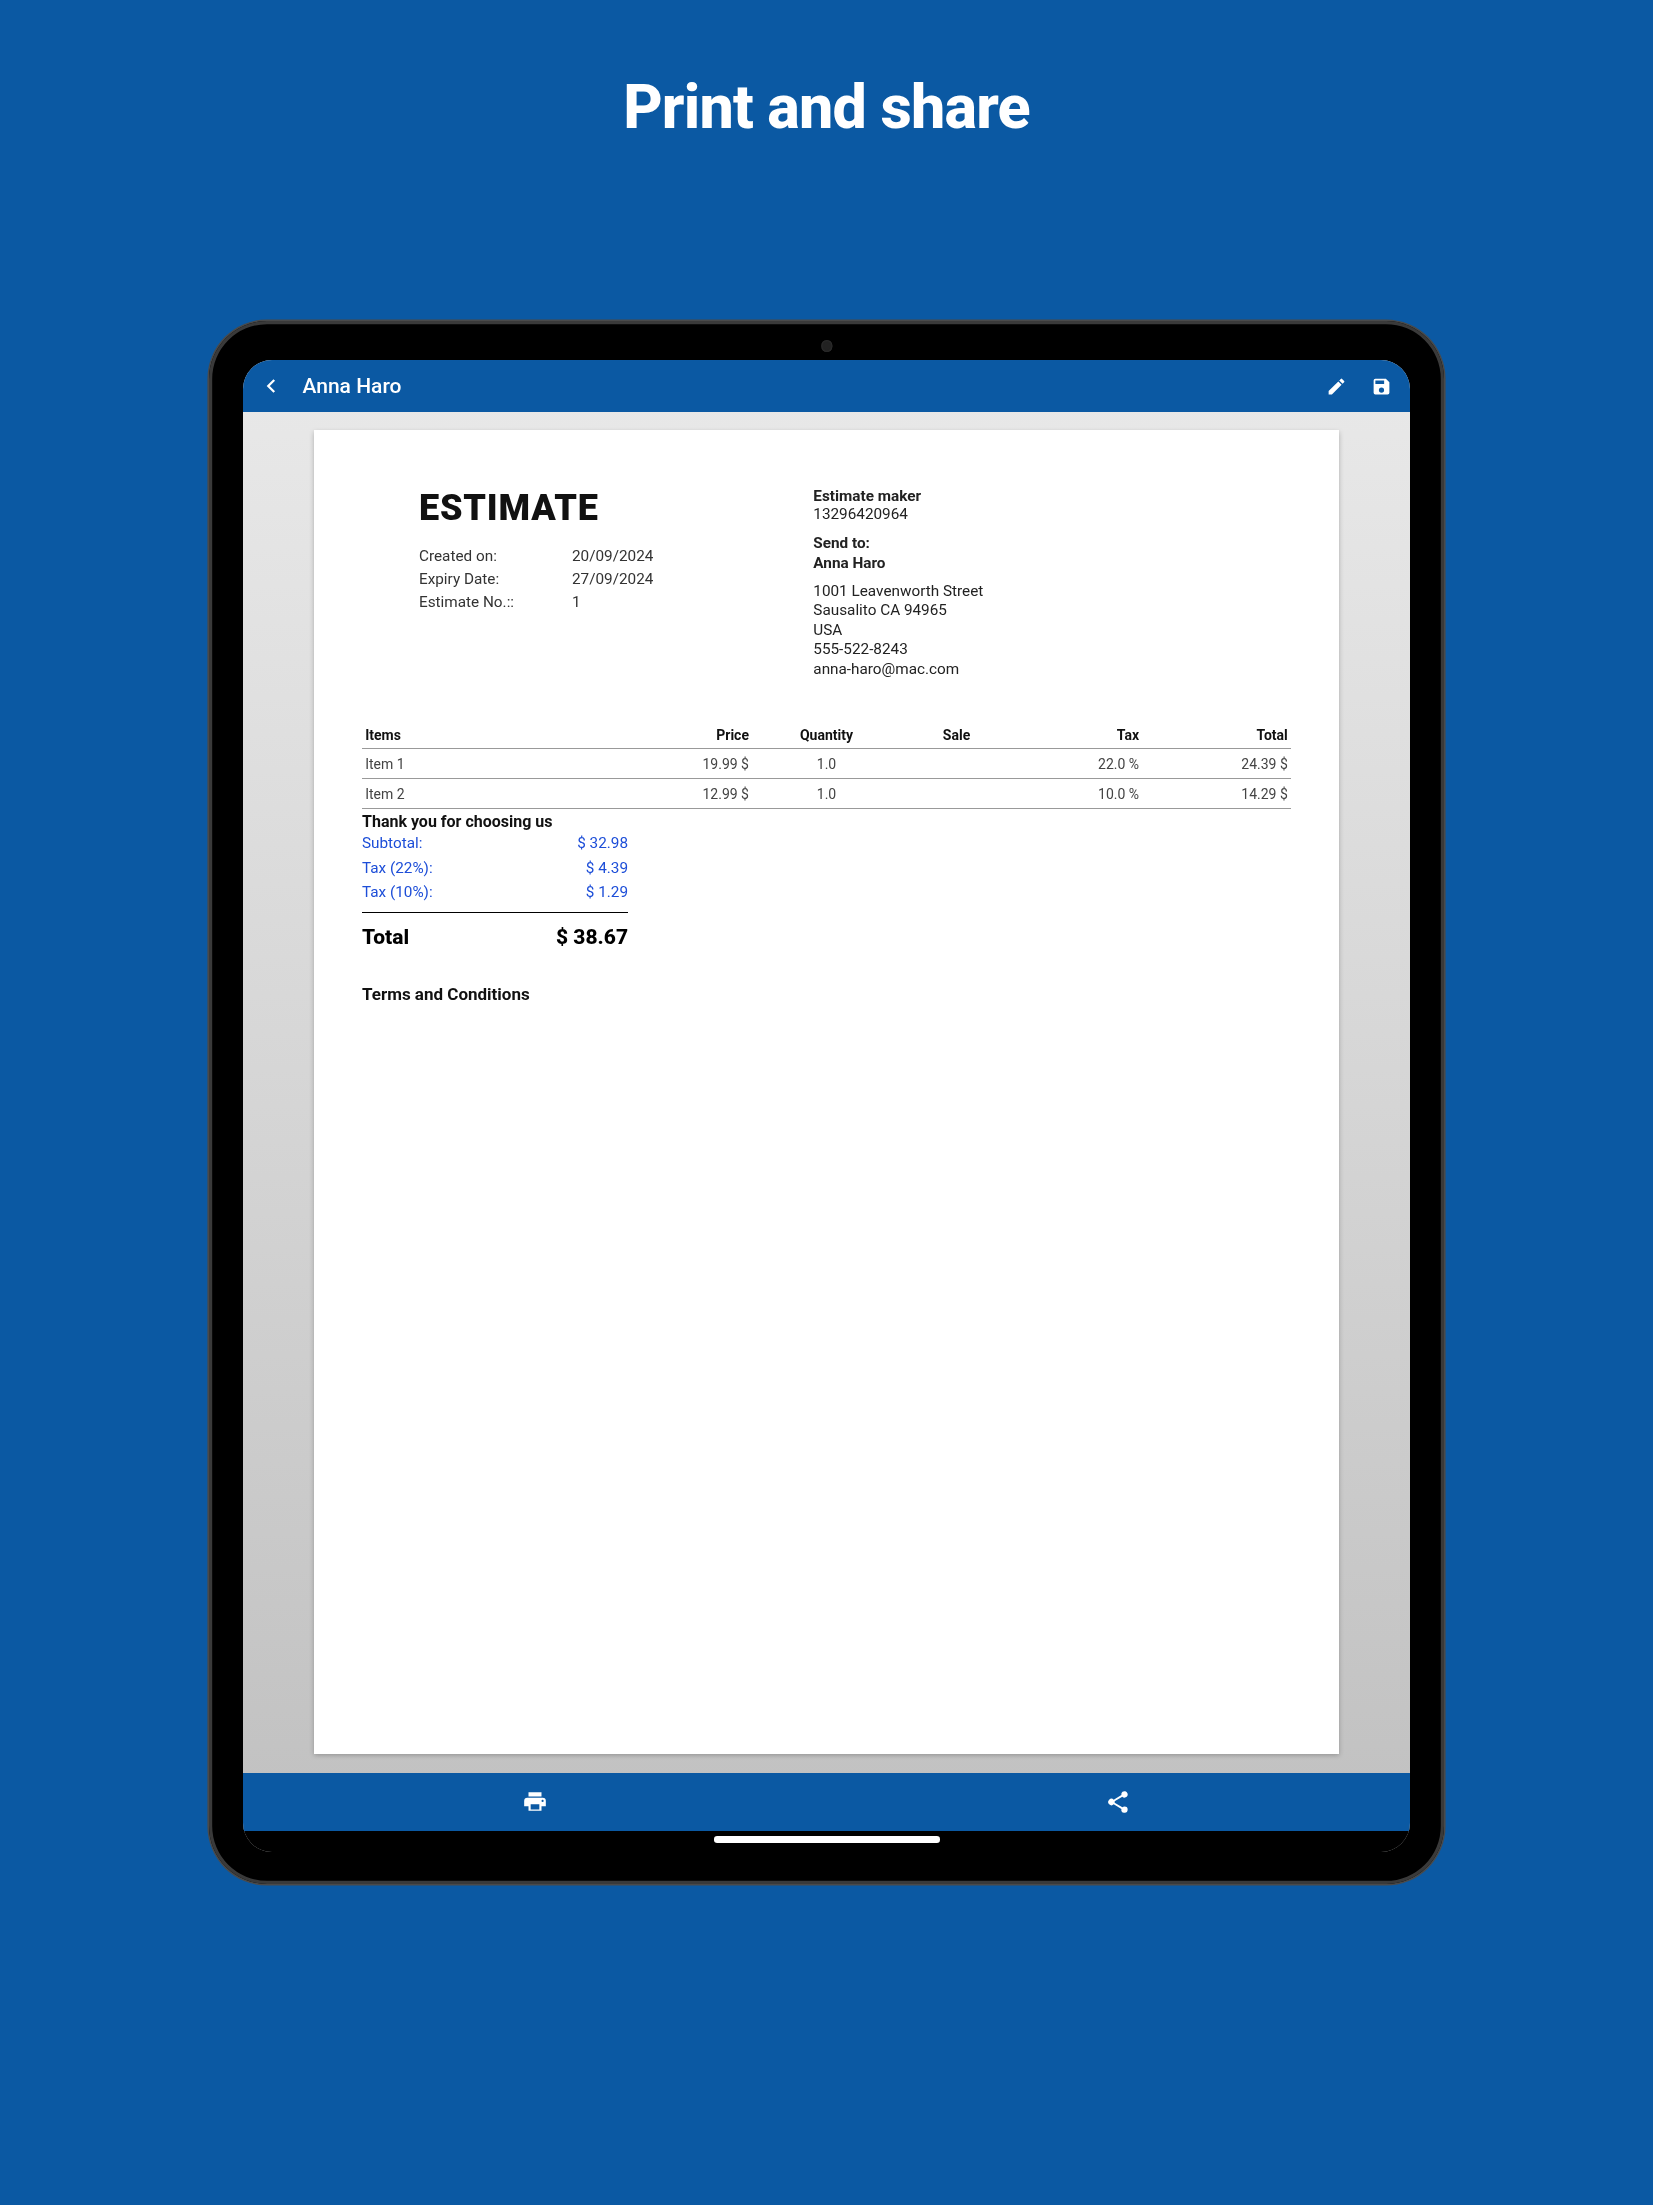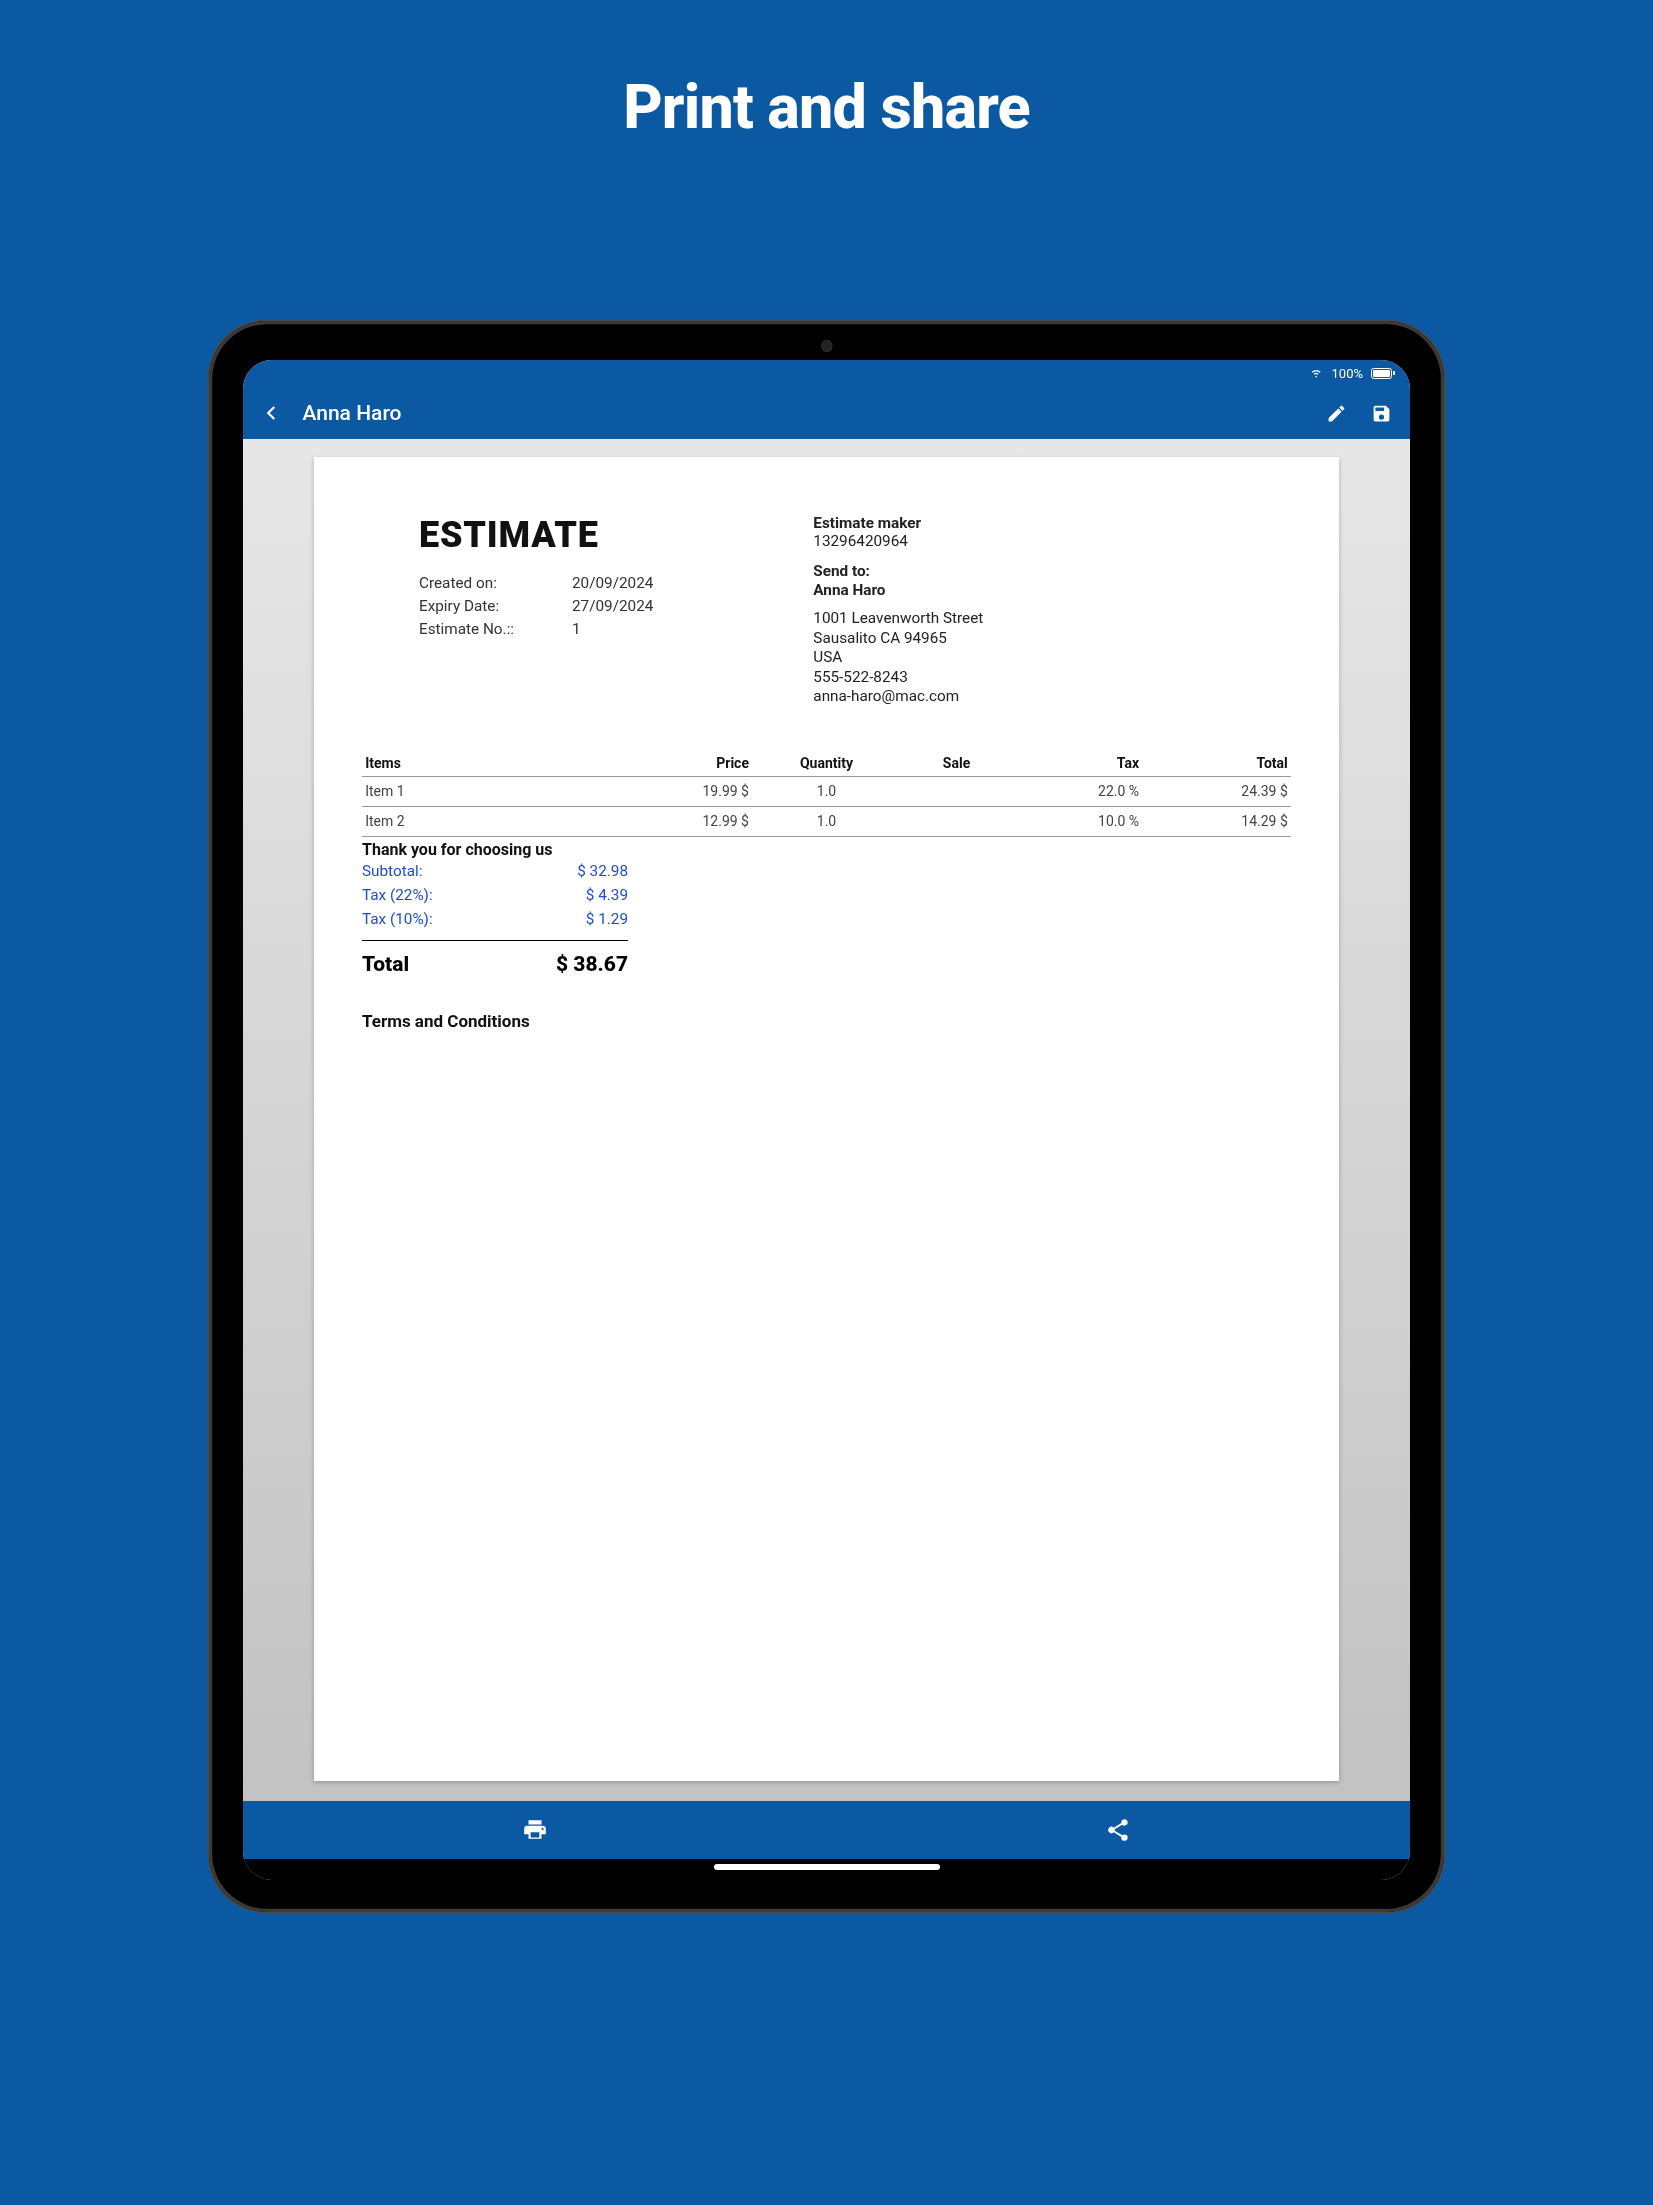--- a/index.html
+++ b/index.html
@@ -182,31 +182,20 @@
 </style>
 </head>
 <body>
 
 <div class="promo-title">Print and share</div>
 
 <div class="tablet">
   <div class="camera"></div>
   <div class="screen">
 
-    <div class="statusbar">
-      <span>
-        <svg class="wifi-icon" viewBox="0 0 24 24">
-            <path fill="#fff" d="M12 18.5a1.8 1.8 0 1 0 0 3.6 1.8 1.8 0 0 0 0-3.6zm-5.3-4.2 2.1 2.1a5 5 0 0 1 6.4 0l2.1-2.1a8 8 0 0 0-10.6 0zm-4.2-4.2 2.1 2.1a11 11 0 0 1 14.8 0l2.1-2.1a14 14 0 0 0-19 0z"></path>
-          </svg>
-      </span>
-      <span>100%</span>
-      <span class="battery">
-          <span class="battery-fill"></span>
-        </span>
-    </div>
 
     <div class="appbar">
       <div class="icon-btn chevron">
         <svg viewBox="0 0 24 24">
             <polyline points="15 4 7 12 15 20"></polyline>
           </svg>
       </div>
       <div class="appbar-title">Anna Haro</div>
       <div class="spacer"></div>
       <div class="icon-btn">

